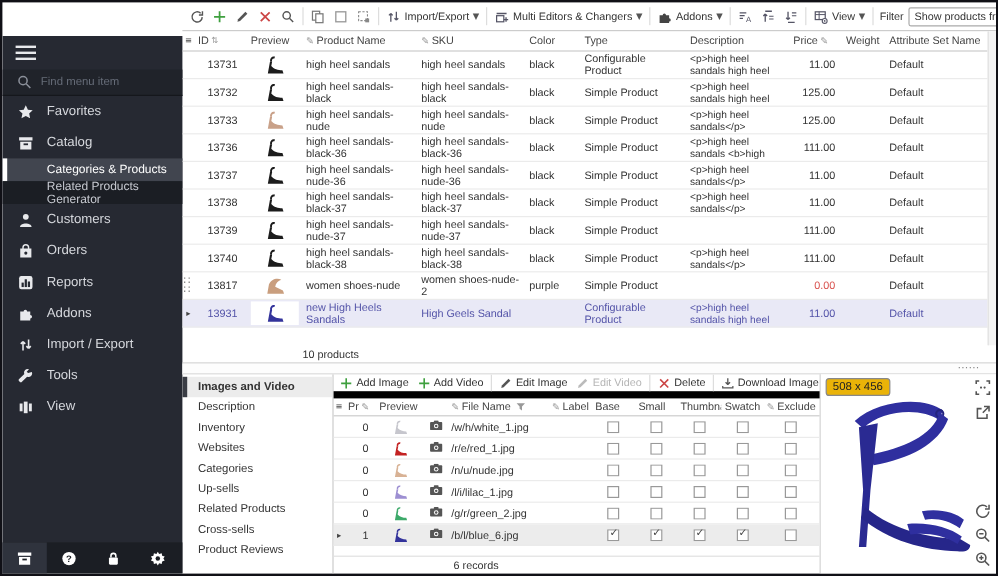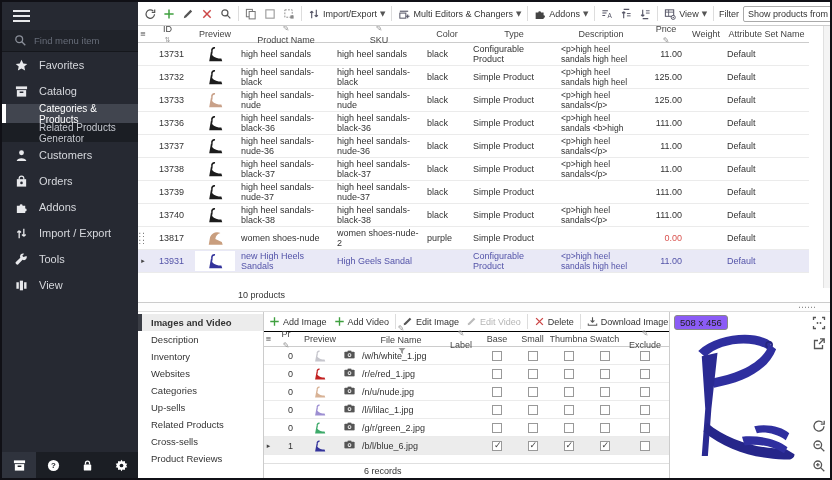--- a/index.html
+++ b/index.html
@@ -1,20 +1,20 @@
 <!DOCTYPE html>
 <html><head>
 <meta charset="utf-8">
 <style>
 *{margin:0;padding:0;box-sizing:border-box;font-family:"Liberation Sans",sans-serif;}
 html,body{width:832px;height:480px;overflow:hidden;background:#fff;}
 .window{width:832px;height:480px;border:2px solid #101016;display:flex;position:relative;background:#fff;overflow:hidden;}
 
 
-.sidebar{width:136px;flex-shrink:0;background:#262932;color:#d6d8dd;display:flex;flex-direction:column;position:relative;}
+.sidebar{width:150px;flex-shrink:0;background:#262932;color:#d6d8dd;display:flex;flex-direction:column;position:relative;margin-top:28px;}
 .hamburger{height:28px;display:flex;align-items:center;padding-left:11px;cursor:pointer;}
 .hamburger .bars span{display:block;width:17px;height:2px;background:#e8e9ec;margin:3px 0;}
 .search-row{height:22px;background:#20232a;border-bottom:1px solid #15171c;display:flex;align-items:center;gap:7px;padding-left:12px;}
 .search-row input{background:transparent;border:none;outline:none;color:#aeb2bb;font-size:9.5px;width:100px;}
 .search-row input::placeholder{color:#666c78;}
 .nav-item{height:26px;display:flex;align-items:center;gap:10px;padding-left:12px;font-size:11px;cursor:pointer;}
 .nav-item .ic{width:15px;display:flex;justify-content:center;}
 .nav-sub{height:19px;display:flex;align-items:center;background:#1b1e24;color:#c7cad1;font-size:10px;padding-left:37px;cursor:pointer;}
 .nav-sub.selected{background:#41454f;color:#fff;border-left:4px solid #fff;padding-left:33px;}
 .sidebar-footer{position:absolute;left:0;right:0;bottom:0;height:26px;background:#1b1e24;display:flex;align-items:center;}
@@ -41,58 +41,58 @@
 .pgrid{width:671px;}
 .prow,.phead{display:grid;grid-template-columns:10px 44px 46px 96px 90px 46px 88px 86px 44px 36px 85px;align-items:center;}
 .phead{height:17px;border-bottom:1px solid #ccc;color:#444;font-size:9px;}
 .prow{min-height:23px;border-bottom:1px solid #ebebeb;font-size:9px;color:#333;cursor:pointer;}
 .prow.selected{background:#e9e9f6;color:#5353a8;}
 .c{padding:0 3px;overflow:hidden;}
 .c.id{text-align:right;padding-right:8px;}
 .c.price{text-align:right;padding-right:6px;}
 .c.price.red{color:#d9534f;}
 .c.desc{font-size:8.5px;line-height:10px;max-height:21px;}
-.hc{display:flex;align-items:center;gap:2px;flex-direction:column;}
+.hc{display:flex;align-items:center;gap:2px;}
 .pencil{font-family:"DejaVu Sans",sans-serif;font-size:8px;color:#999;}
 .sortg{font-family:"DejaVu Sans",sans-serif;font-size:7px;color:#999;}
 .markg{font-family:"DejaVu Sans",sans-serif;font-size:6px;color:#aaa;}
 .marker{font-size:7px;color:#444;text-align:center;padding:0;}
 .prow.selected .marker::after,.irow.selected .marker::after{content:"\25B8";}
 .shoe-wrap{display:flex;align-items:center;justify-content:center;width:26px;margin:0 auto;}
 .prow.selected .shoe-wrap{background:#fff;width:40px;padding:1px 0;}
 svg.shoe-sm{width:19px;height:18px;}
 .vscroll{position:absolute;right:0;top:0;bottom:0;width:7px;background:#f4f4f4;border-left:1px solid #e0e0e0;cursor:pointer;}
 .status-bar{height:15px;border-bottom:1px solid #ccc;display:flex;align-items:center;font-size:9px;color:#333;padding-left:100px;}
 .hsplit{height:9px;display:flex;align-items:center;background:#fdfdfd;border-bottom:1px solid #ddd;}
 .hsplit .dots{margin-left:auto;margin-right:14px;color:#888;font-family:"DejaVu Sans",sans-serif;font-size:9px;line-height:4px;cursor:row-resize;}
 
 
 .bottom{flex:1;display:flex;min-height:0;}
 .tabs{width:126px;border-right:1px solid #ccc;padding-top:2px;flex-shrink:0;}
 .tab{height:17px;display:flex;align-items:center;padding-left:13px;font-size:9.5px;color:#333;cursor:pointer;}
 .tab.selected{background:#ececec;border-left:4px solid #3a3d45;padding-left:9px;font-weight:bold;}
 .images-pane{width:406px;flex-shrink:0;display:flex;flex-direction:column;border-right:1px solid #ccc;}
-.toolbar2{height:20px;display:flex;align-items:center;padding:0 2px;gap:1px;font-size:9px;color:#333;border-bottom:1px solid #000000;white-space:nowrap;overflow:hidden;}
+.toolbar2{height:20px;display:flex;align-items:center;padding:0 2px;gap:1px;font-size:9px;color:#333;border-bottom:6px solid #000000;white-space:nowrap;overflow:hidden;}
 .toolbar2 .tbtn svg{width:11px;height:11px;}
 .toolbar2 .disabled{color:#b5b5b5;}
 .irow,.ihead{display:grid;grid-template-columns:9px 26px 42px 18px 84px 36px 36px 35px 37px 35px 46px;align-items:center;}
 .ihead{height:15px;border-bottom:1px solid #ccc;color:#444;font-size:9px;}
 .irow{height:18px;border-bottom:1px solid #ebebeb;font-size:9px;color:#333;cursor:pointer;}
 .irow.selected{background:#ececec;}
 .c.pos{text-align:right;padding-right:6px;}
 svg.shoe-xs{width:14px;height:14px;}
 svg.cam{width:11px;height:9px;}
 .cbcell{display:flex;justify-content:center;}
 .cb{width:10px;height:10px;border:1px solid #999;background:#fff;position:relative;}
 .cb.checked::after{content:"\2713";position:absolute;top:-2px;left:1px;font-size:9px;color:#444;font-family:"DejaVu Sans",sans-serif;}
 .status2{height:15px;margin-top:auto;border-top:1px solid #e0e0e0;display:flex;align-items:center;font-size:9px;color:#333;padding-left:100px;}
 
 
 .preview{flex:1;position:relative;background:#fff;}
-.size-badge{position:absolute;top:3px;left:4px;border:1px solid #888;border-radius:3px;background:#8b5cf6;font-size:9.5px;color:#222;padding:1px 5px;z-index:3;}
+.size-badge{position:absolute;top:3px;left:4px;border:1px solid #888;border-radius:3px;background:#eab308;font-size:9.5px;color:#222;padding:1px 5px;z-index:3;}
 .pv-icons-tr{position:absolute;top:4px;right:4px;display:flex;flex-direction:column;gap:7px;z-index:3;}
 .pv-icons-br{position:absolute;bottom:5px;right:4px;display:flex;flex-direction:column;gap:6px;z-index:3;}
 .pv-ic{width:14px;height:14px;cursor:pointer;}
 .bigshoe{position:absolute;left:2px;top:12px;width:140px;height:150px;}
 </style>
 </head>
 <body>
 
 <svg width="0" height="0" style="position:absolute">
   <symbol id="i-sandal" viewBox="0 0 20 20">
@@ -167,20 +167,31 @@
               <path d="M2 4.5 h10 v8 h-10 z" fill="#e8e9ec"></path>
               <path d="M4.5 5 V3.6 a2.5 2.5 0 0 1 5 0 V5" fill="none" stroke="#e8e9ec" stroke-width="1.3"></path>
               <circle cx="7" cy="8.5" r="1.4" fill="#262932"></circle>
             </svg>
           </span>
         <span>Orders</span>
       </div>
       <div class="nav-item">
         <span class="ic">
             <svg class="sic" viewBox="0 0 14 14">
+              <rect x="1" y="1" width="12" height="12" rx="2" fill="#e8e9ec"></rect>
+              <rect x="3.2" y="7" width="2" height="4" fill="#262932"></rect>
+              <rect x="6" y="4" width="2" height="7" fill="#262932"></rect>
+              <rect x="8.8" y="6" width="2" height="5" fill="#262932"></rect>
+            </svg>
+          </span>
+        <span>Reports</span>
+      </div>
+      <div class="nav-item">
+        <span class="ic">
+            <svg class="sic" viewBox="0 0 14 14">
               <path d="M2 5 h3 a1.6 1.6 0 1 1 3.2 0 H11 v3 a1.6 1.6 0 1 1 0 3.2 V13 H2 Z" fill="#e8e9ec"></path>
             </svg>
           </span>
         <span>Addons</span>
       </div>
       <div class="nav-item">
         <span class="ic">
             <svg class="sic" viewBox="0 0 14 14">
               <path d="M4.5 12 V4 M4.5 4 L2.5 6 M4.5 4 L6.5 6" stroke="#e8e9ec" stroke-width="1.4" fill="none"></path>
               <path d="M9.5 2 V10 M9.5 10 L7.5 8 M9.5 10 L11.5 8" stroke="#e8e9ec" stroke-width="1.4" fill="none"></path>

